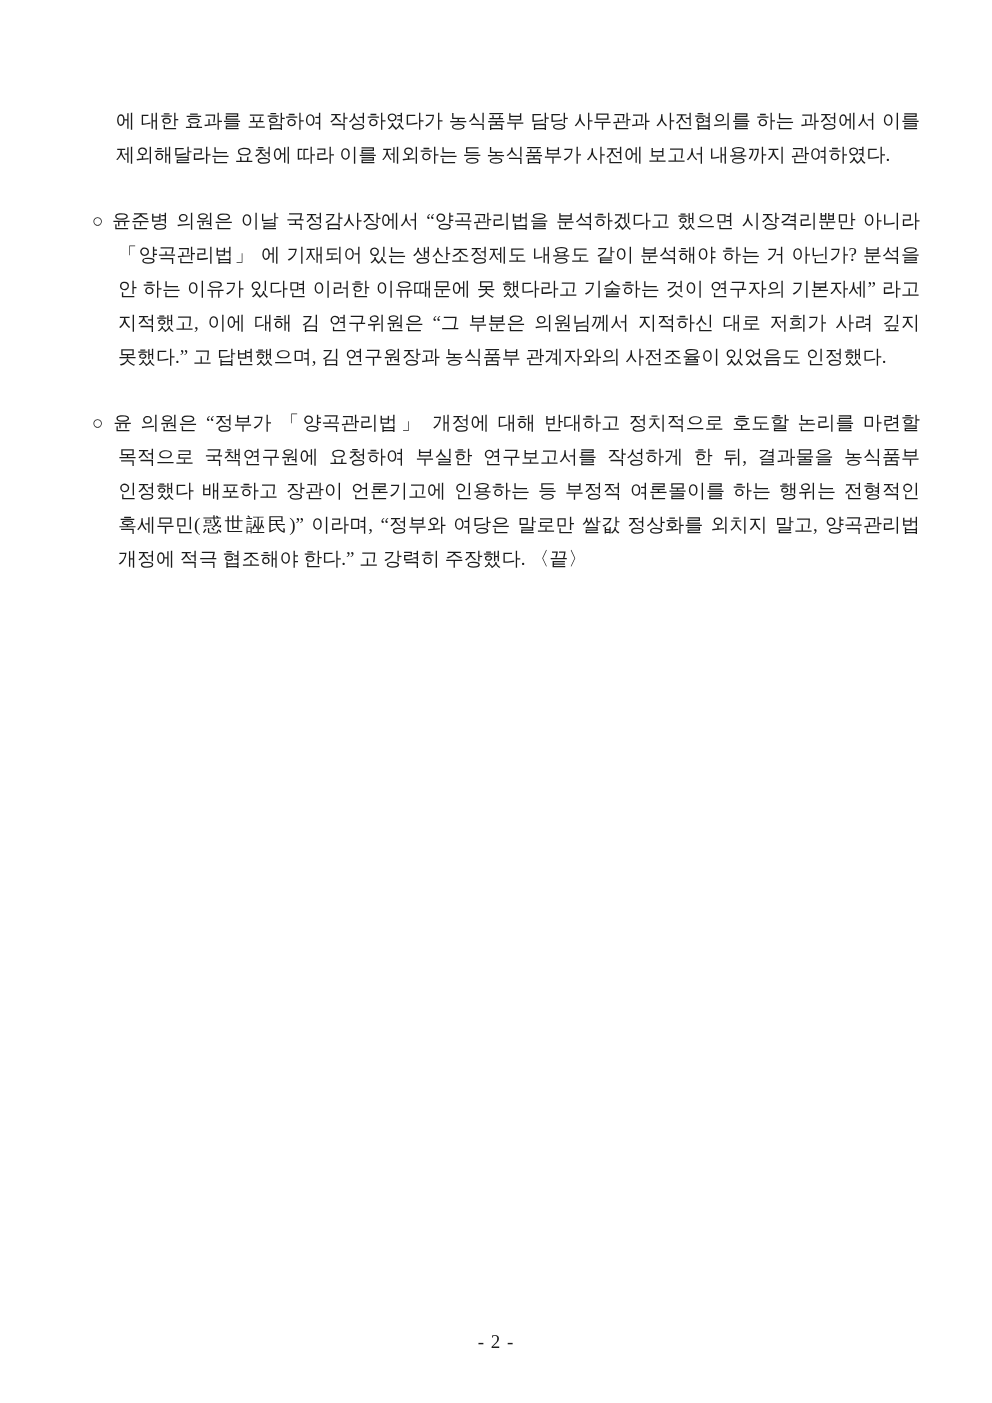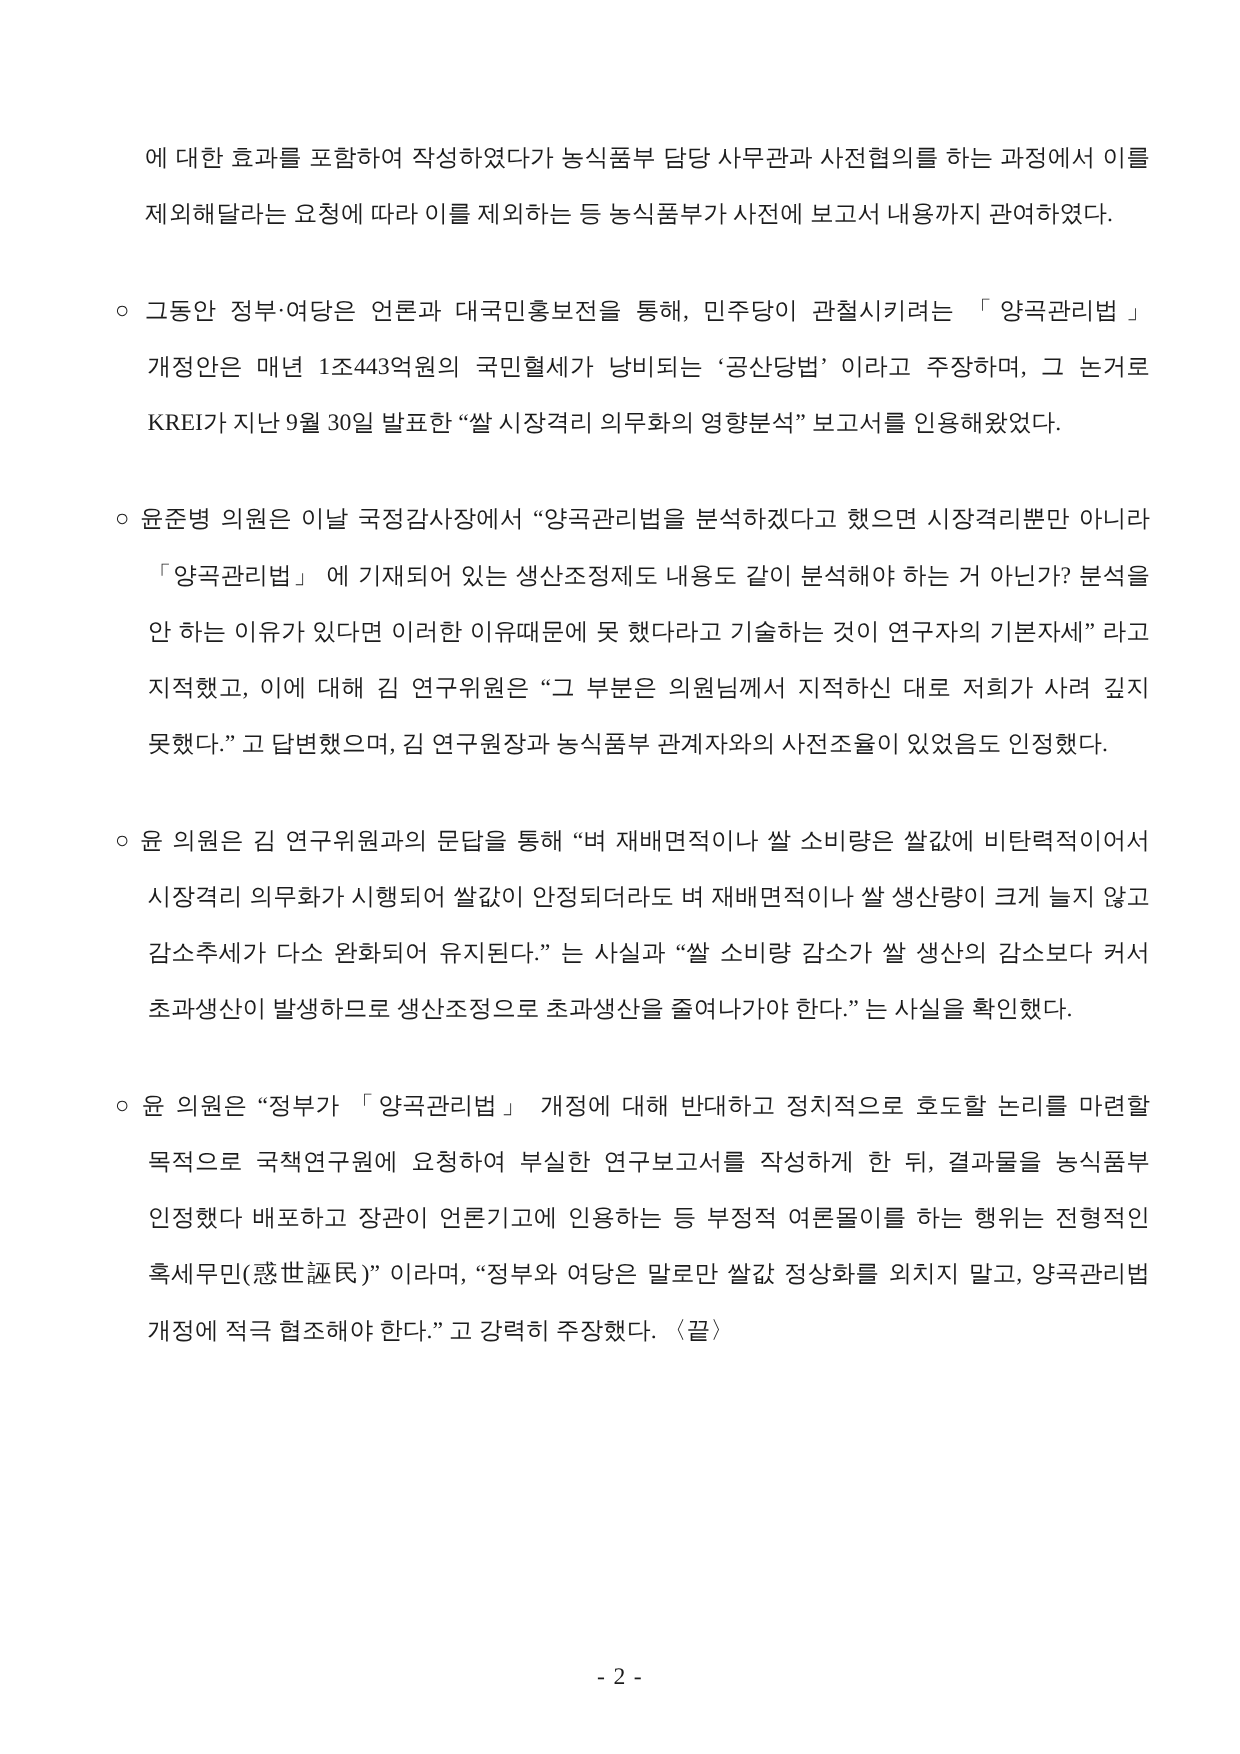--- a/index.html
+++ b/index.html
@@ -21,21 +21,21 @@
     background: #ffffff;
     overflow: hidden;
   }
   .content {
     position: absolute;
     top: 0;
     left: 0;
     width: 828px;
     padding: 104px 72px 0 92px;
     font-size: 19px;
-    line-height: 45px;
+    line-height: 34px;
     text-align: justify;
     word-break: keep-all;
   }
   .para {
     margin: 0 0 32px 0;
   }
   .para.bulleted {
     padding-left: 26px;
     text-indent: -26px;
   }
@@ -60,24 +60,22 @@
   }
 </style>
 </head>
 <body>
 
 <div class="page">
   <div class="content">
 
     <p class="para continuation"><span>에 대한 효과를 포함하여 작성하였다가 농식품부 담당 사무관과 사전협의를 하는 과정에서 이를 제외해달라는 요청에 따라 이를 제외하는 등 농식품부가 사전에 보고서 내용까지 관여하였다.</span></p>
 
-    <p class="para bulleted"><span class="marker">○</span><span>그동안 정부·여당은 언론과 대국민홍보전을 통해, 민주당이 관철시키려는 「양곡관리법」 개정안은 매년 1조443억원의 국민혈세가 낭비되는 ‘공산당법’ 이라고 주장하며, 그 논거로 KREI가 지난 9월 30일 발표한 “쌀 시장격리 의무화의 영향분석” 보고서를 인용해왔었다.</span></p>
 
     <p class="para bulleted"><span class="marker">○</span><span>윤준병 의원은 이날 국정감사장에서 “양곡관리법을 분석하겠다고 했으면 시장격리뿐만 아니라 「양곡관리법」 에 기재되어 있는 생산조정제도 내용도 같이 분석해야 하는 거 아닌가? 분석을 안 하는 이유가 있다면 이러한 이유때문에 못 했다라고 기술하는 것이 연구자의 기본자세” 라고 지적했고, 이에 대해 김 연구위원은 “그 부분은 의원님께서 지적하신 대로 저희가 사려 깊지 못했다.” 고 답변했으며, 김 연구원장과 농식품부 관계자와의 사전조율이 있었음도 인정했다.</span></p>
 
-    <p class="para bulleted"><span class="marker">○</span><span>윤 의원은 김 연구위원과의 문답을 통해 “벼 재배면적이나 쌀 소비량은 쌀값에 비탄력적이어서 시장격리 의무화가 시행되어 쌀값이 안정되더라도 벼 재배면적이나 쌀 생산량이 크게 늘지 않고 감소추세가 다소 완화되어 유지된다.” 는 사실과 “쌀 소비량 감소가 쌀 생산의 감소보다 커서 초과생산이 발생하므로 생산조정으로 초과생산을 줄여나가야 한다.” 는 사실을 확인했다.</span></p>
 
     <p class="para bulleted"><span class="marker">○</span><span>윤 의원은 “정부가 「양곡관리법」 개정에 대해 반대하고 정치적으로 호도할 논리를 마련할 목적으로 국책연구원에 요청하여 부실한 연구보고서를 작성하게 한 뒤, 결과물을 농식품부 인정했다 배포하고 장관이 언론기고에 인용하는 등 부정적 여론몰이를 하는 행위는 전형적인 혹세무민(惑世誣民)” 이라며, “정부와 여당은 말로만 쌀값 정상화를 외치지 말고, 양곡관리법 개정에 적극 협조해야 한다.” 고 강력히 주장했다. 〈끝〉</span></p>
 
   </div>
 
   <div class="page-number">- 2 -</div>
 </div>
 
 </body></html>

